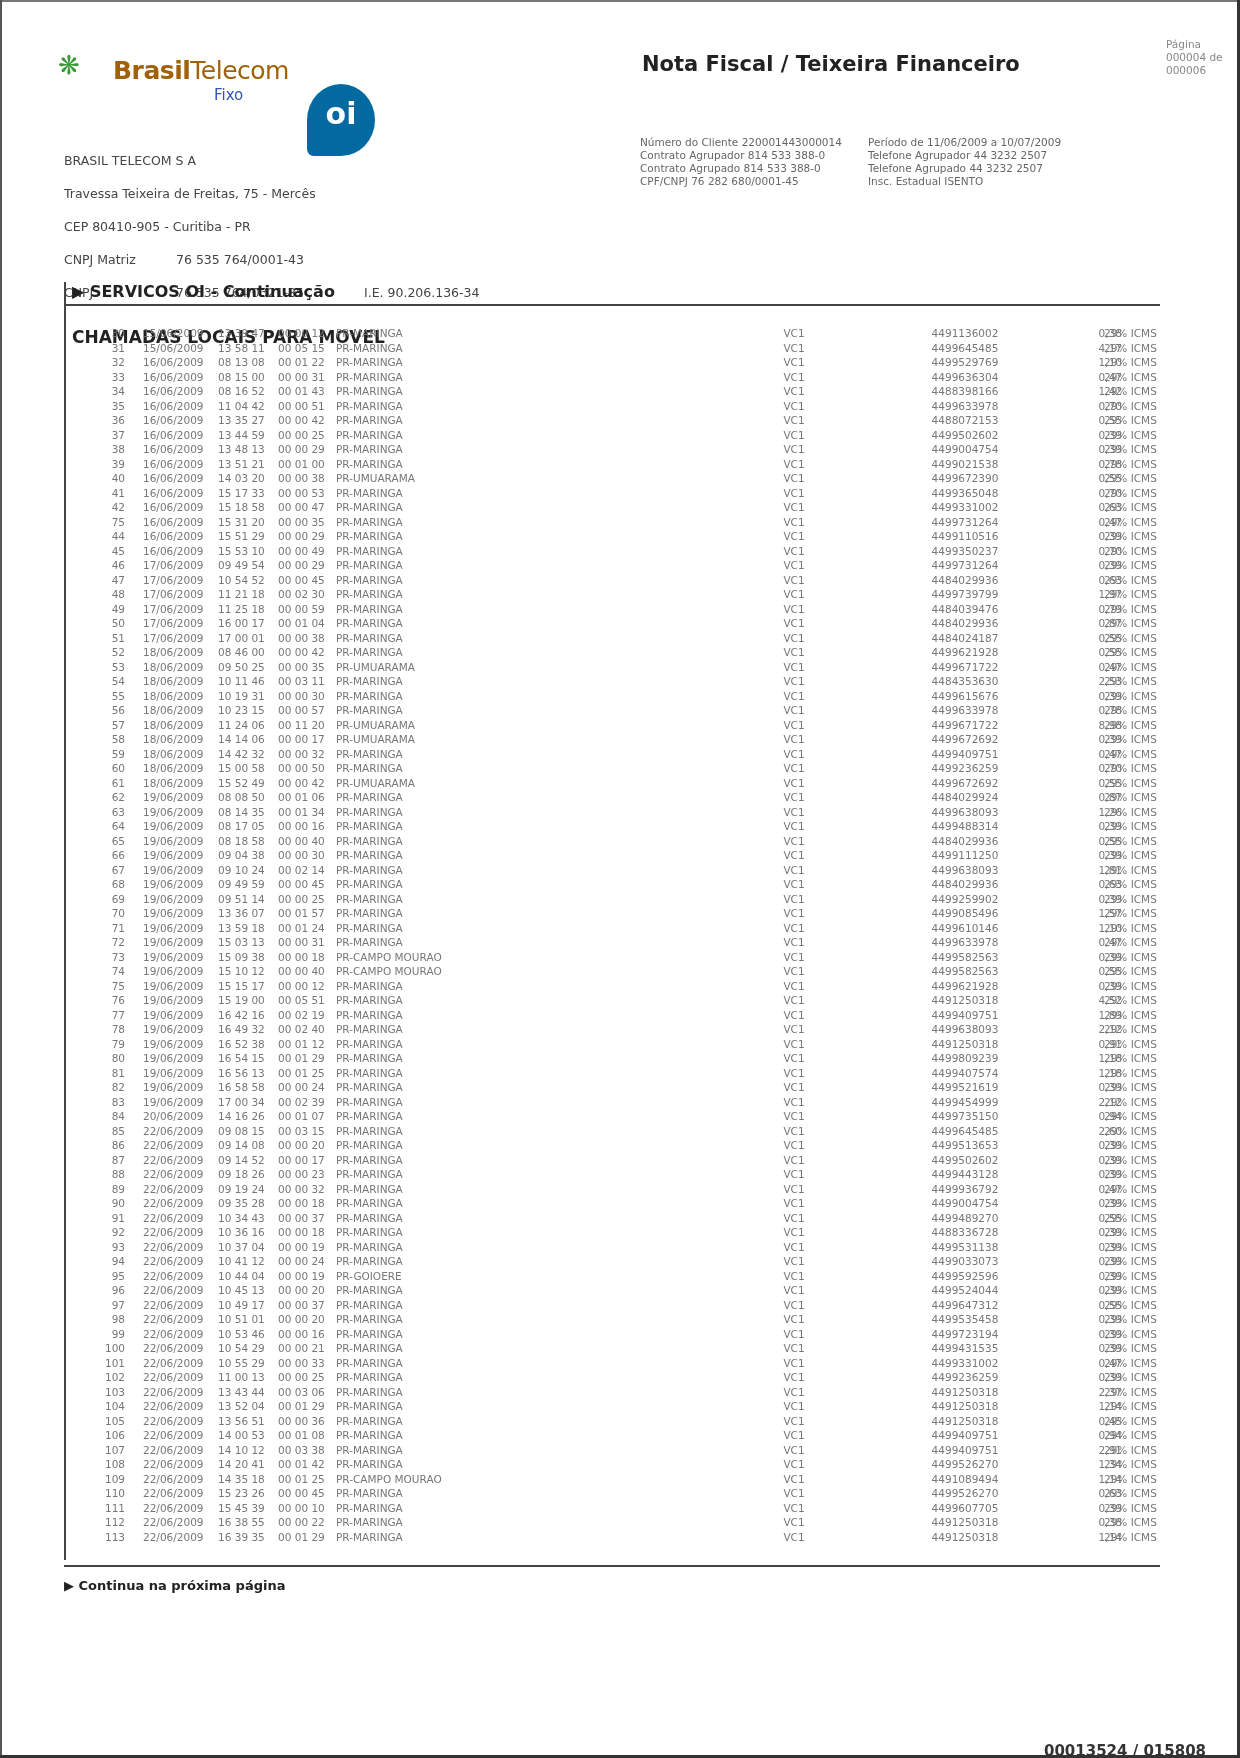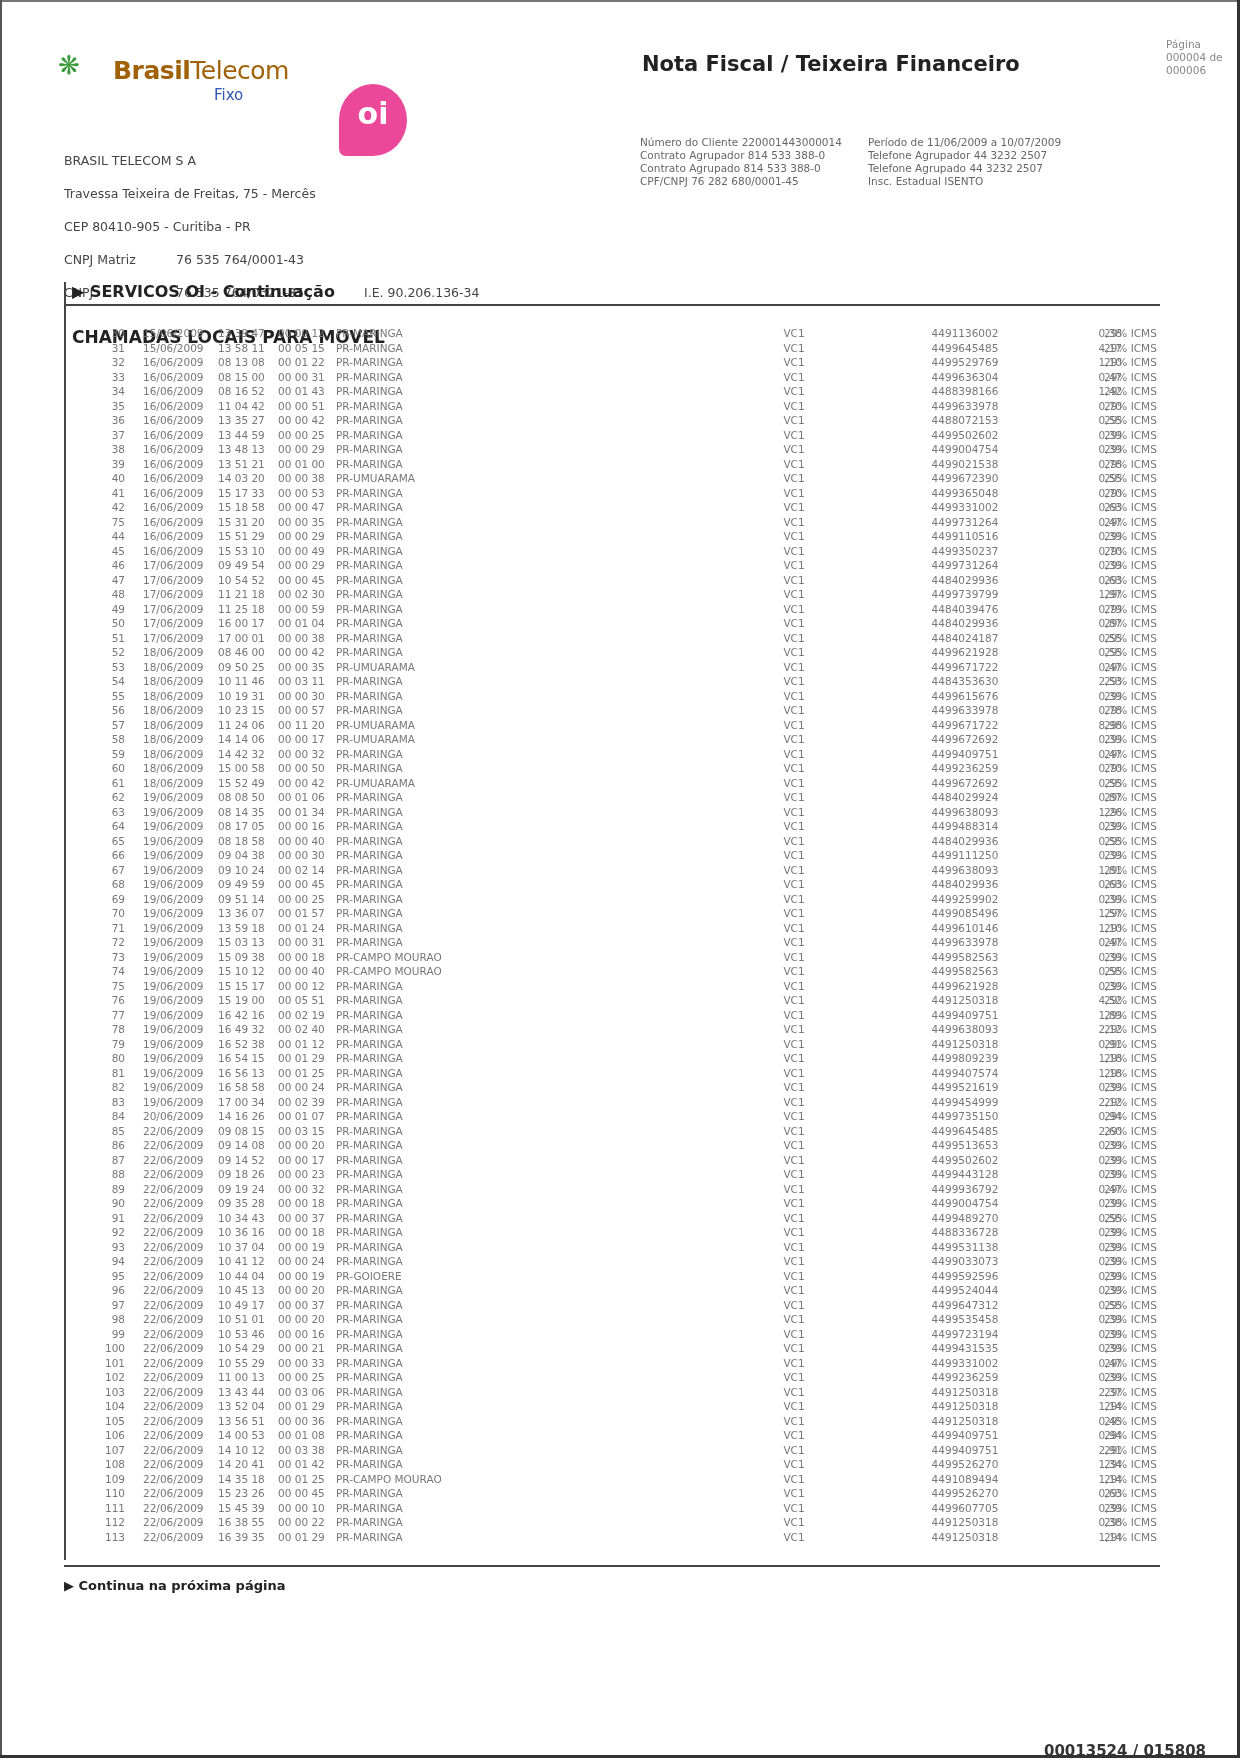--- a/index.html
+++ b/index.html
@@ -7,21 +7,21 @@
   .frame-left { position:absolute; left:0; top:0; width:2px; height:1758px; background:#555; }
   .frame-top { position:absolute; left:0; top:0; width:1240px; height:2px; background:#777; }
   .frame-right { position:absolute; right:0; top:0; width:3px; height:1758px; background:#333; }
   .frame-bottom { position:absolute; left:0; bottom:0; width:1240px; height:3px; background:#333; }
 
   .logo { position:absolute; left:58px; top:44px; width:300px; height:76px; }
   .bt-mark { position:absolute; left:0; top:6px; font-size:26px; color:#3a9a3a; }
   .bt-name { position:absolute; left:36px; top:12px; font-size:25px; color:#a16207; letter-spacing:-0.5px;margin-left:19px; }
   .bt-name b { font-weight:bold; }
   .bt-fixo { position:absolute; left:156px; top:42px; font-size:15px; color:#2f55b5; }
-  .oi-bubble { position:absolute; left:281px; top:40px; width:68px; height:72px; background:#ec4899; border-radius:50% 50% 50% 10%; }
+  .oi-bubble { position:absolute; left:249px; top:40px; width:68px; height:72px; background:#0369a1; border-radius:50% 50% 50% 10%; }
   .oi-text { position:absolute; left:0; top:12px; width:68px; text-align:center; color:#fff; font-weight:bold; font-size:30px; }
 
   .company { position:absolute; left:64px; top:136px; font-size:12.5px; line-height:17px; color:#444; }
   .company .row { white-space:nowrap;margin-top:16px; }
   .company .lbl { display:inline-block; width:112px; }
   .company .ie { position:absolute; left:300px; }
 
   .doc-title { position:absolute; left:642px; top:52px; font-size:21px; font-weight:bold; color:#222; }
   .page-info { position:absolute; left:1166px; top:38px; font-size:10.5px; line-height:13px; color:#888; }
 

